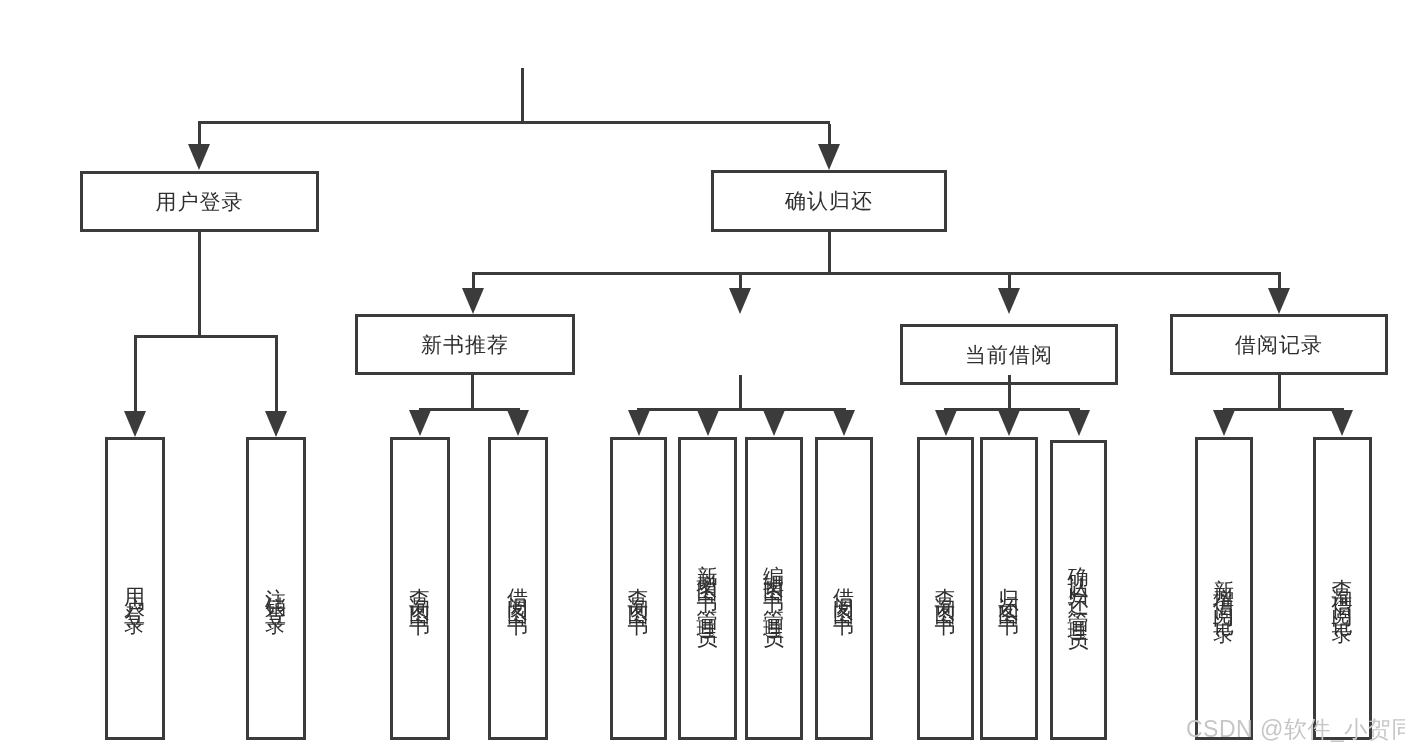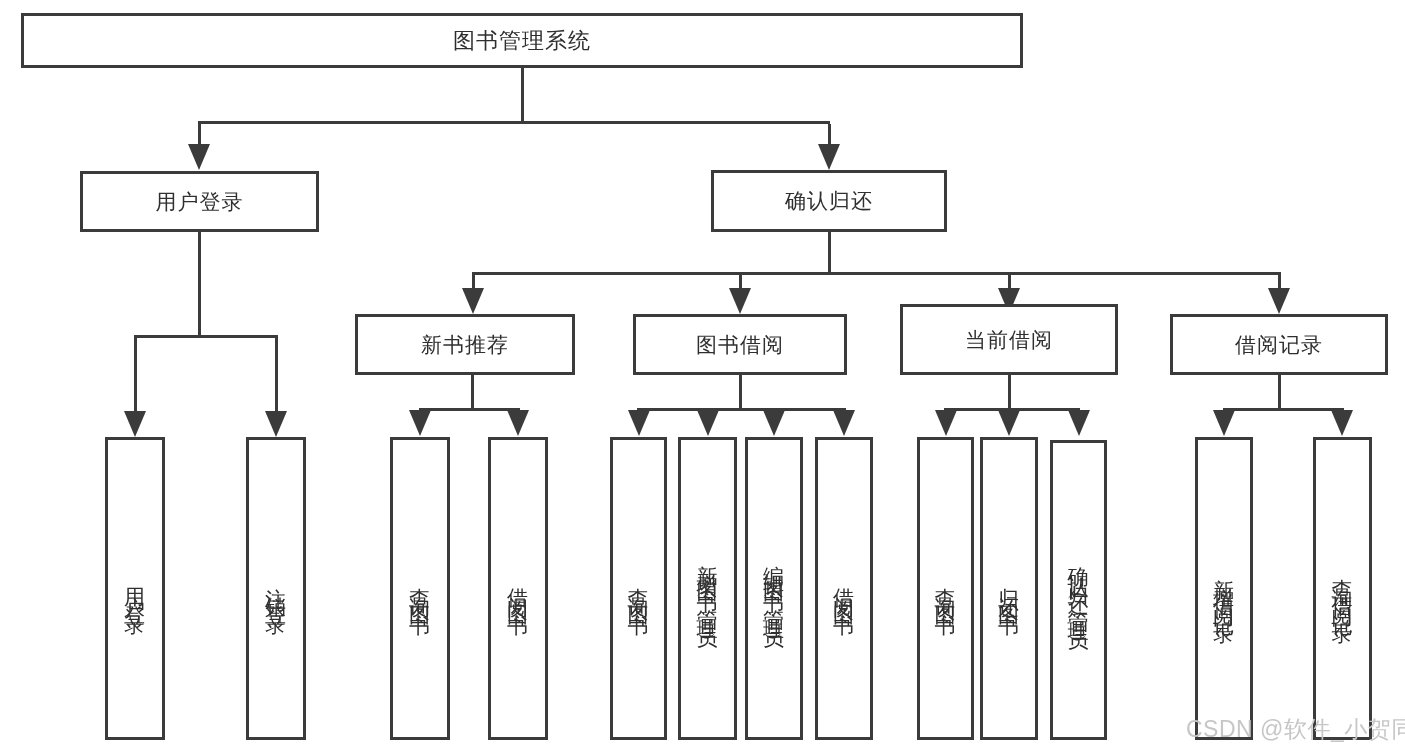--- a/index.html
+++ b/index.html
@@ -37,23 +37,20 @@
   .watermark{
     position:absolute;left:1186px;top:714px;z-index:9;
     font-size:23px;color:var(--watermark);white-space:nowrap;letter-spacing:0.5px;
   }
 </style>
 </head>
 <body>
 
 <div class="stage">
 
-  <div class="node h top" style="left:21px;top:13px;width:1002px;height:55px;">
-    <span class="label">图书管理系统</span>
-  </div>
 
   <div class="vline" style="left:521px;top:68px;height:56px;"></div>
   <div class="hline" style="left:198px;top:121px;width:632px;"></div>
   <div class="vline" style="left:198px;top:124px;height:22px;"></div>
   <div class="vline" style="left:828px;top:124px;height:22px;"></div>
   <div class="arrow" style="left:188px;top:144px;"></div>
   <div class="arrow" style="left:818px;top:144px;"></div>
 
   <div class="node h" style="left:80px;top:171px;width:239px;height:61px;">
     <span class="label">用户登录</span>
@@ -76,24 +73,21 @@
   <div class="vline" style="left:1008px;top:275px;height:15px;"></div>
   <div class="vline" style="left:1278px;top:275px;height:15px;"></div>
   <div class="arrow" style="left:462px;top:288px;"></div>
   <div class="arrow" style="left:729px;top:288px;"></div>
   <div class="arrow" style="left:998px;top:288px;"></div>
   <div class="arrow" style="left:1268px;top:288px;"></div>
 
   <div class="node h" style="left:355px;top:314px;width:220px;height:61px;">
     <span class="label">新书推荐</span>
   </div>
-  <div class="node h" style="left:633px;top:314px;width:214px;height:61px;">
-    <span class="label">图书借阅</span>
-  </div>
-  <div class="node h" style="left:900px;top:304px;width:218px;height:71px;">
+  <div class="node h" style="left:900px;top:324px;width:218px;height:61px;">
     <span class="label">当前借阅</span>
   </div>
   <div class="node h" style="left:1170px;top:314px;width:218px;height:61px;">
     <span class="label">借阅记录</span>
   </div>
 
   <div class="vline" style="left:471px;top:375px;height:36px;"></div>
   <div class="hline" style="left:419px;top:408px;width:101px;"></div>
   <div class="arrow" style="left:409px;top:410px;"></div>
   <div class="arrow" style="left:507px;top:410px;"></div>

